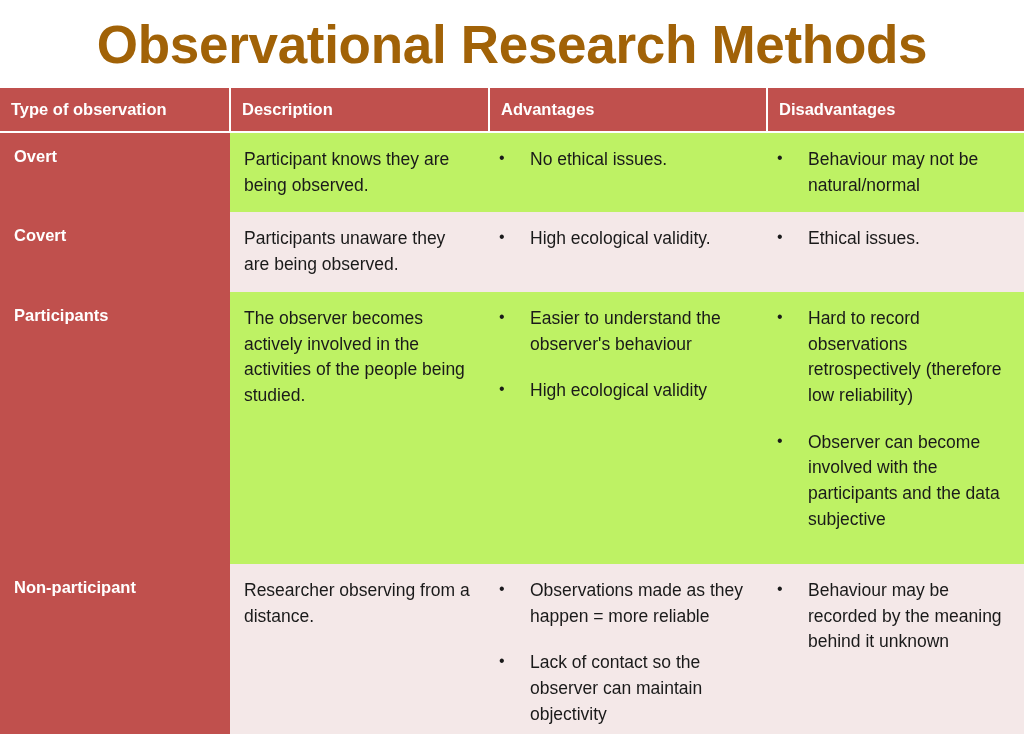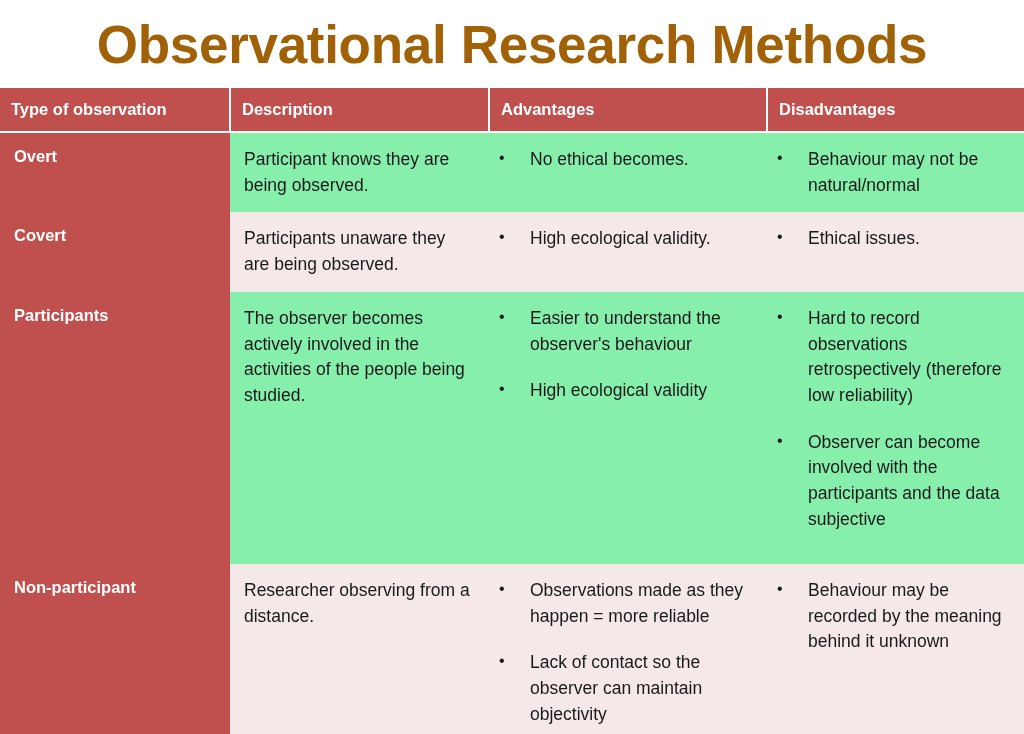--- a/index.html
+++ b/index.html
@@ -89,21 +89,21 @@
     font-size: 17.5px;
     color: #1a1a1a;
     line-height: 1.47;
     padding: 10px 10px 10px 11px;
     border-right: 2px solid #ffffff;
     border-bottom: 2px solid #ffffff;
   }
   .cell-body:last-child { border-right: 0; }
 
   
-  .row-dark  .cell-body { background: #86efac; }
+  .row-dark  .cell-body { background: #bef264; }
   .row-light .cell-body { background: #f4e8e8; margin-top: 12px; }
 
   
   ul.bullets {
     margin: 0;
     padding: 0;
     list-style: none;
   }
   ul.bullets li {
     position: relative;
@@ -147,21 +147,21 @@
       </tr>
     </thead>
 
     <tbody>
 
       <tr class="row-dark" style="height: 63px;">
         <td class="cell-type">Overt</td>
         <td class="cell-body">Participant knows they are being observed.</td>
         <td class="cell-body bulleted">
           <ul class="bullets">
-            <li>No ethical becomes.</li>
+            <li>No ethical issues.</li>
           </ul>
         </td>
         <td class="cell-body bulleted">
           <ul class="bullets">
             <li>Behaviour may not be natural/normal</li>
           </ul>
         </td>
       </tr>
 
       <tr class="row-light" style="height: 68px;">

